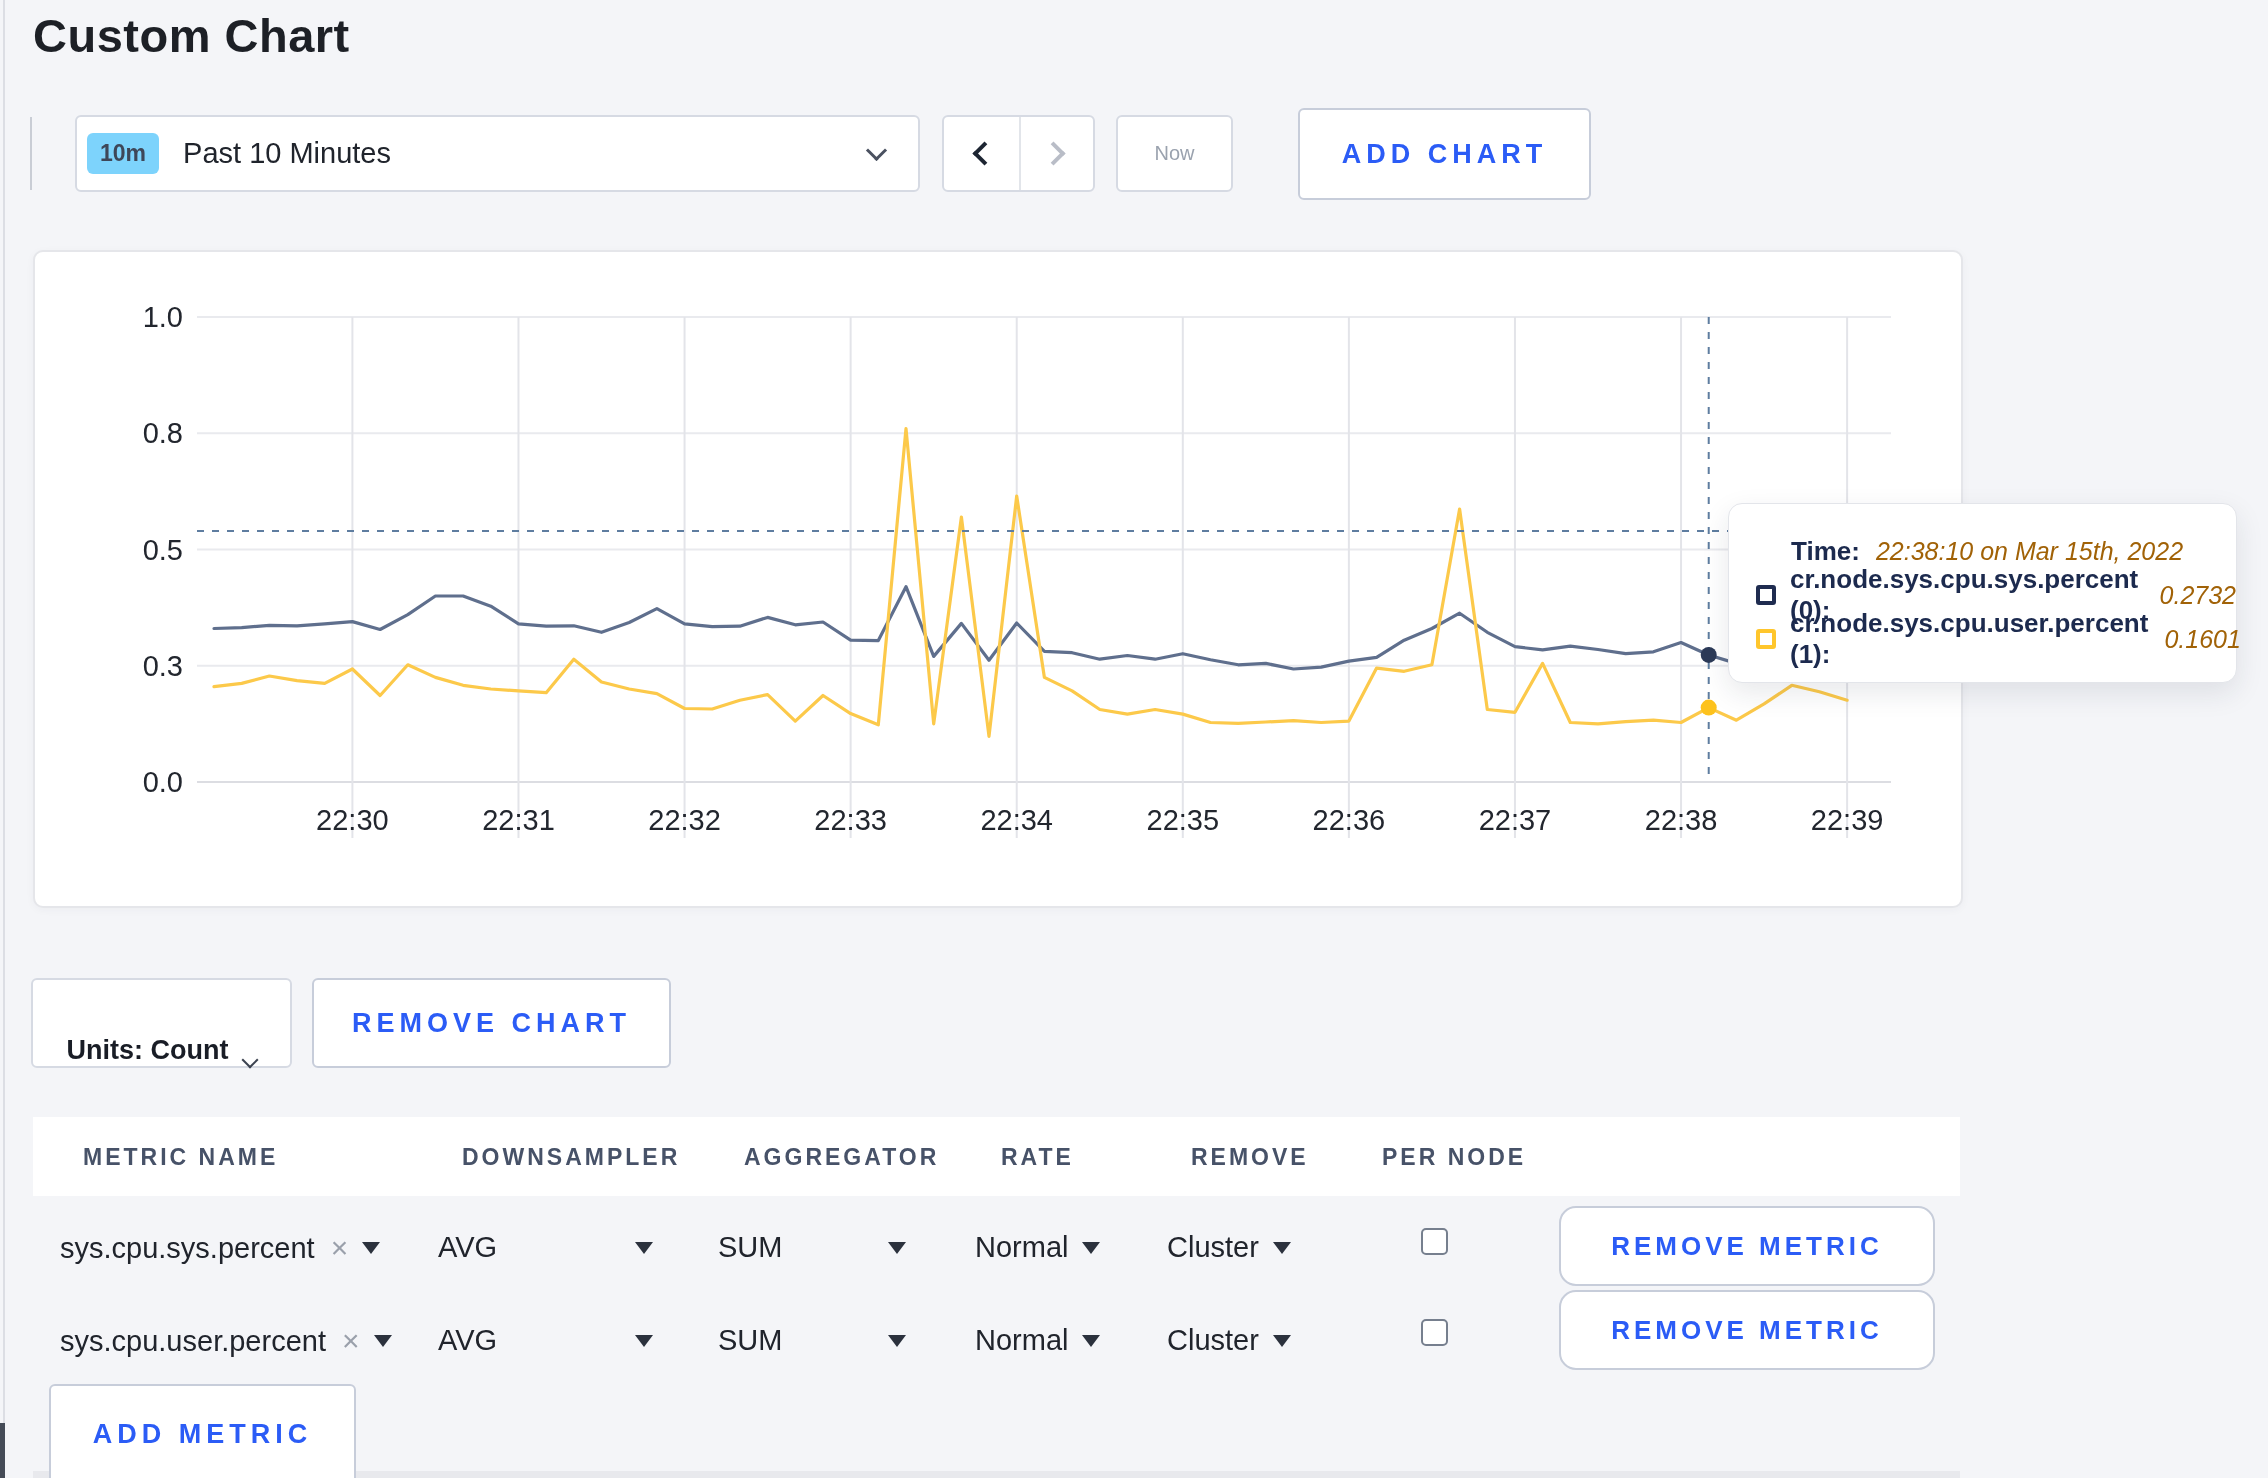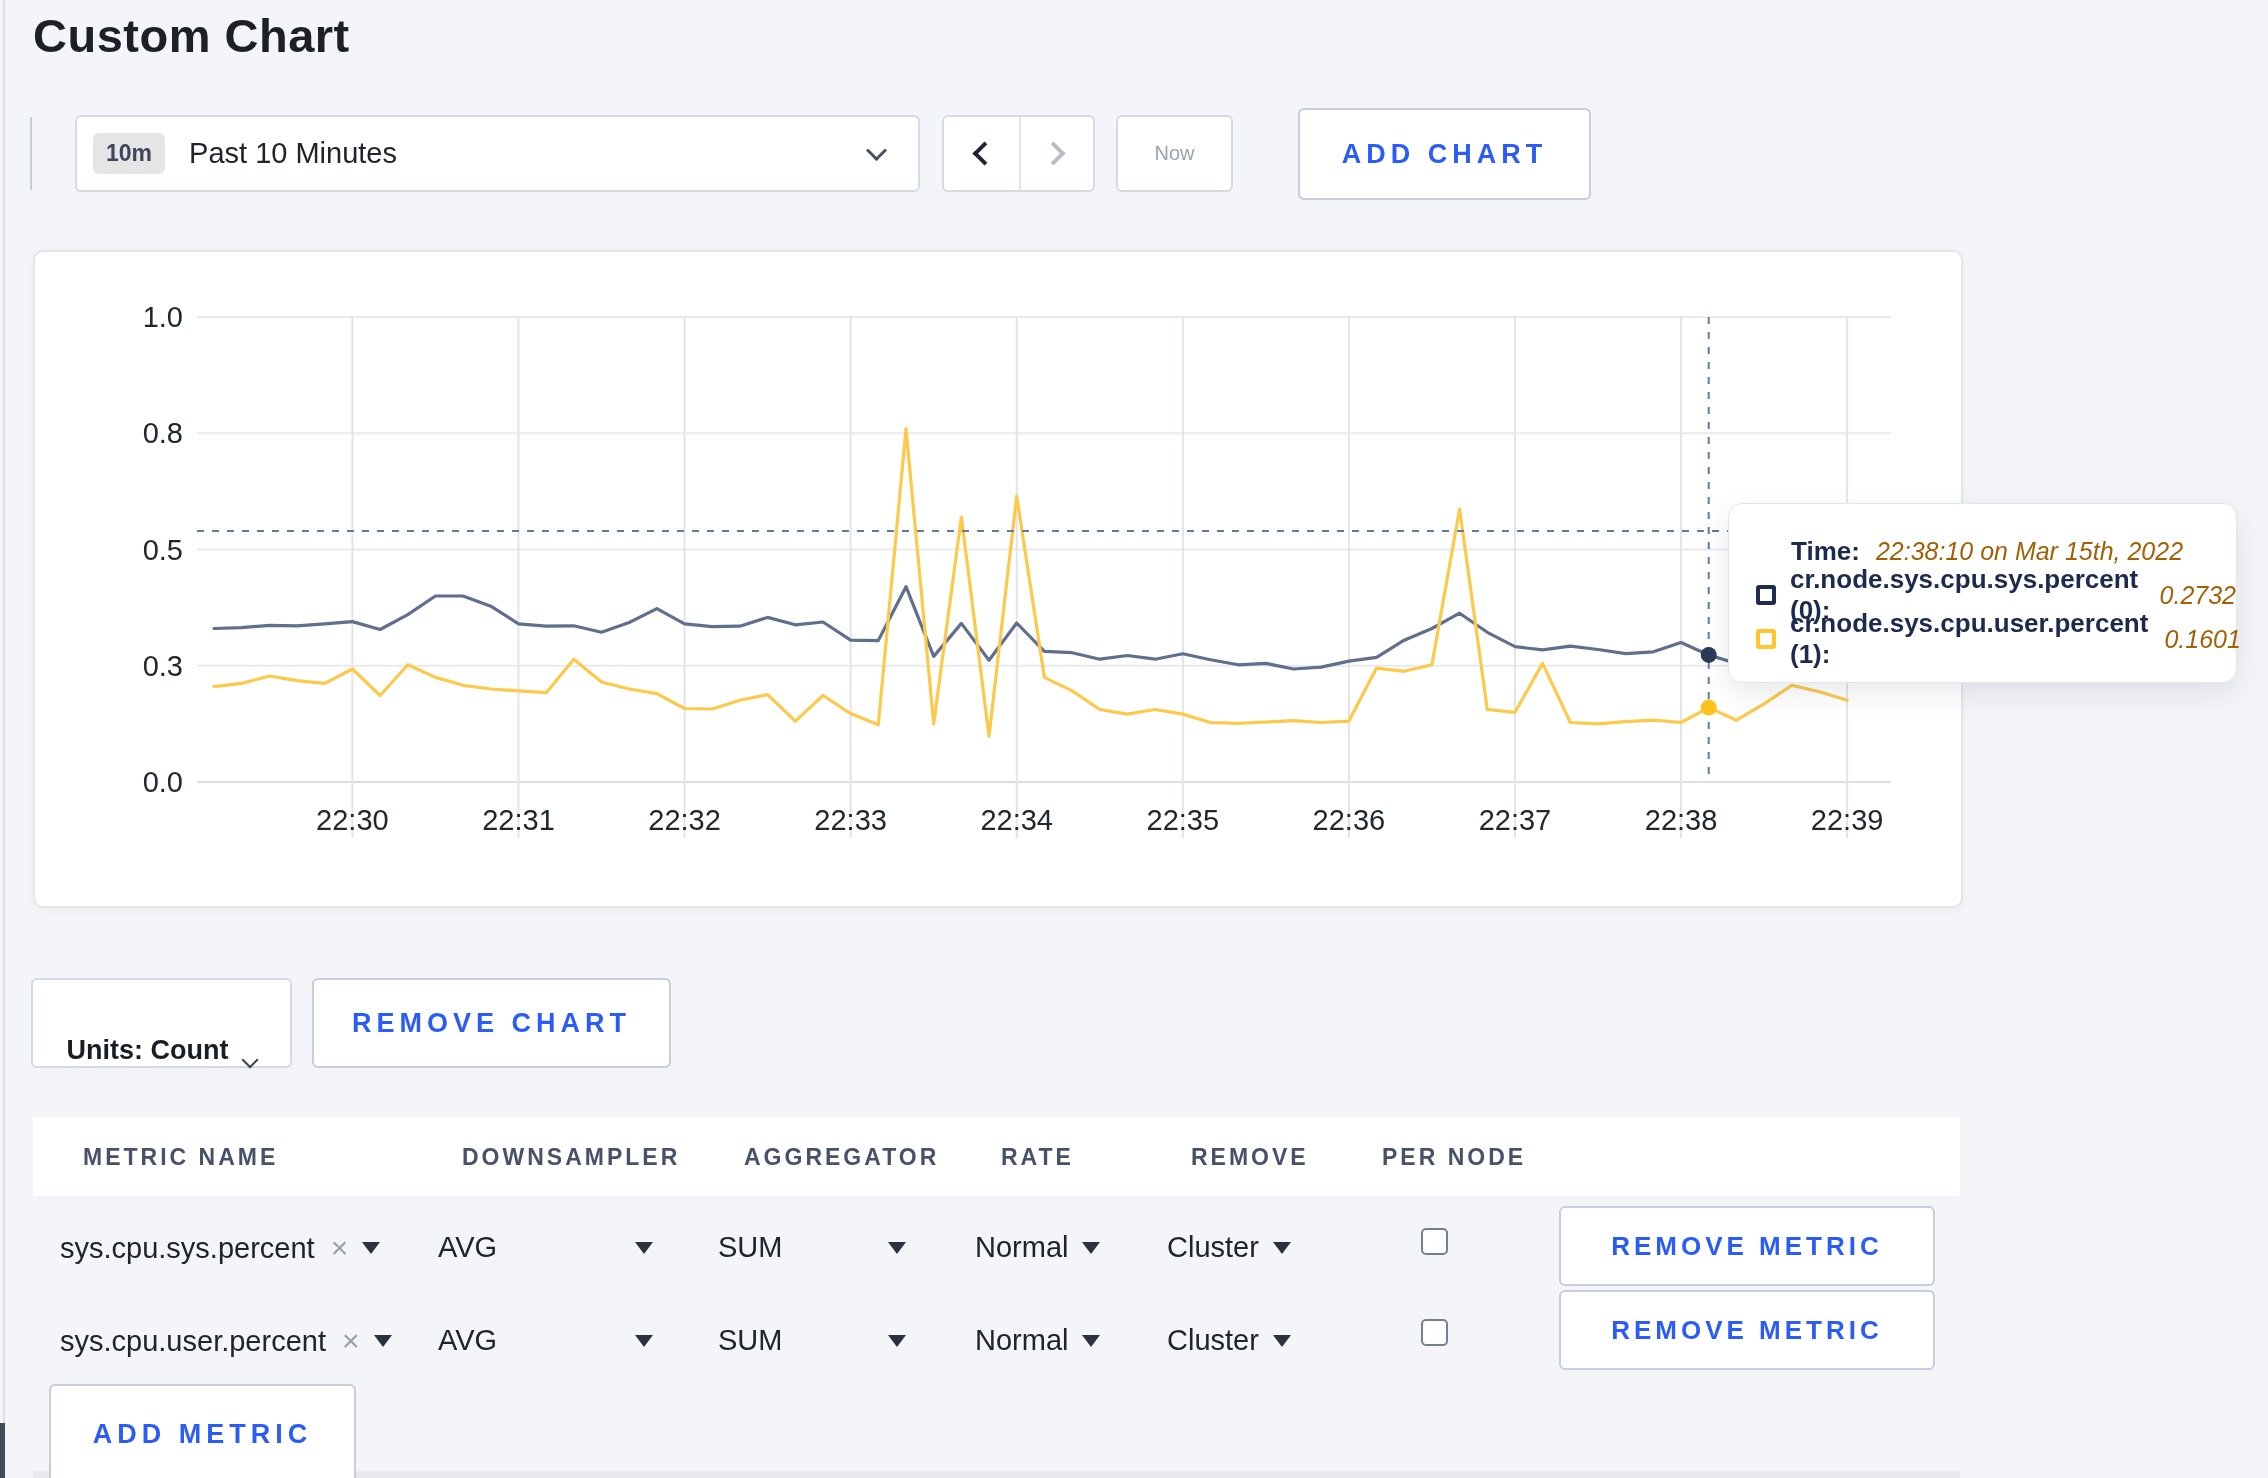--- a/index.html
+++ b/index.html
@@ -15,21 +15,21 @@
   
   .page-title { left:33px; top:8px; font-size:47px; font-weight:600; color:#1d2026; letter-spacing:0.5px; }
 
   .left-edge-line { left:3px; top:0; width:2px; height:1478px; background:#dcdee4; }
   .bottom-dark-sliver { left:0; top:1423px; width:5px; height:55px; background:#454b57; }
   .toolbar-divider { left:30px; top:117px; width:2px; height:73px; background:#c9cdd5; }
 
   .ctl { background:#ffffff; border:2px solid #d6dae3; border-radius:6px; }
 
   .time-dropdown { left:75px; top:115px; width:845px; height:77px; display:flex; align-items:center; cursor:pointer; }
-  .time-badge { margin-left:16px; background:#e5e5e5; border-radius:6px; padding:7px 13px; font-size:23px; font-weight:bold; color:#3e4759; }
+  .time-badge { margin-left:10px; background:#7dd3fc; border-radius:6px; padding:7px 13px; font-size:23px; font-weight:bold; color:#3e4759; }
   .time-label { margin-left:24px; font-size:29px; color:#20242c; }
   .chev-down { width:15px; height:15px; border-left:3px solid #4a5160; border-bottom:3px solid #4a5160; transform:rotate(-45deg); margin-left:auto; margin-right:34px; margin-top:-6px; }
 
   .arrow-group { left:942px; top:115px; width:153px; height:77px; display:flex; }
   .arrow-half { width:50%; display:flex; align-items:center; justify-content:center; cursor:pointer; }
   .arrow-half + .arrow-half { border-left:2px solid #e2e5ea; }
   .chev-left  { width:17px; height:17px; border-left:4px solid #1d2532; border-bottom:4px solid #1d2532; transform:rotate(45deg); margin-left:6px; }
   .chev-right { width:17px; height:17px; border-left:4px solid #b9bdc7; border-bottom:4px solid #b9bdc7; transform:rotate(225deg); margin-right:6px; }
 
   .now-btn { left:1116px; top:115px; width:117px; height:77px; display:flex; align-items:center; justify-content:center;
@@ -64,21 +64,21 @@
   
   .table-header-band { left:33px; top:1117px; width:1927px; height:79px; background:#fff; }
   .th { position:absolute; top:27px; font-size:23px; letter-spacing:3px; font-weight:600; color:#475268; white-space:nowrap;margin-left:14px; }
 
   .cell { position:absolute; display:flex; align-items:center; font-size:29px; color:#20242c; white-space:nowrap; }
   .tri-down { width:0; height:0; border-left:9px solid transparent; border-right:9px solid transparent;
               border-top:12px solid #2b313d; margin-left:14px; cursor:pointer; }
   .x-icon { color:#9aa0ab; font-size:30px; margin-left:16px; cursor:pointer; }
   .sel-spread { justify-content:space-between; }
   .checkbox { position:absolute; width:27px; height:27px; background:#fff; border:2.5px solid #767f8e; border-radius:5px; cursor:pointer; }
-  .remove-metric-btn { position:absolute; left:1559px; width:376px; height:80px; font-size:26px; letter-spacing:4px; }
+  .remove-metric-btn { position:absolute; left:1559px; width:376px; height:80px; font-size:26px; letter-spacing:4px;border-radius:17px; }
   .add-metric-btn { left:49px; top:1384px; width:307px; height:100px; font-size:27px; letter-spacing:5px; }
 
   .bottom-strip { left:33px; top:1471px; width:1927px; height:7px; background:#e8e9ed; }
 </style>
 </head>
 <body>
 
 <div class="abs left-edge-line"></div>
 <div class="abs bottom-dark-sliver"></div>
 <div class="abs bottom-strip"></div>

